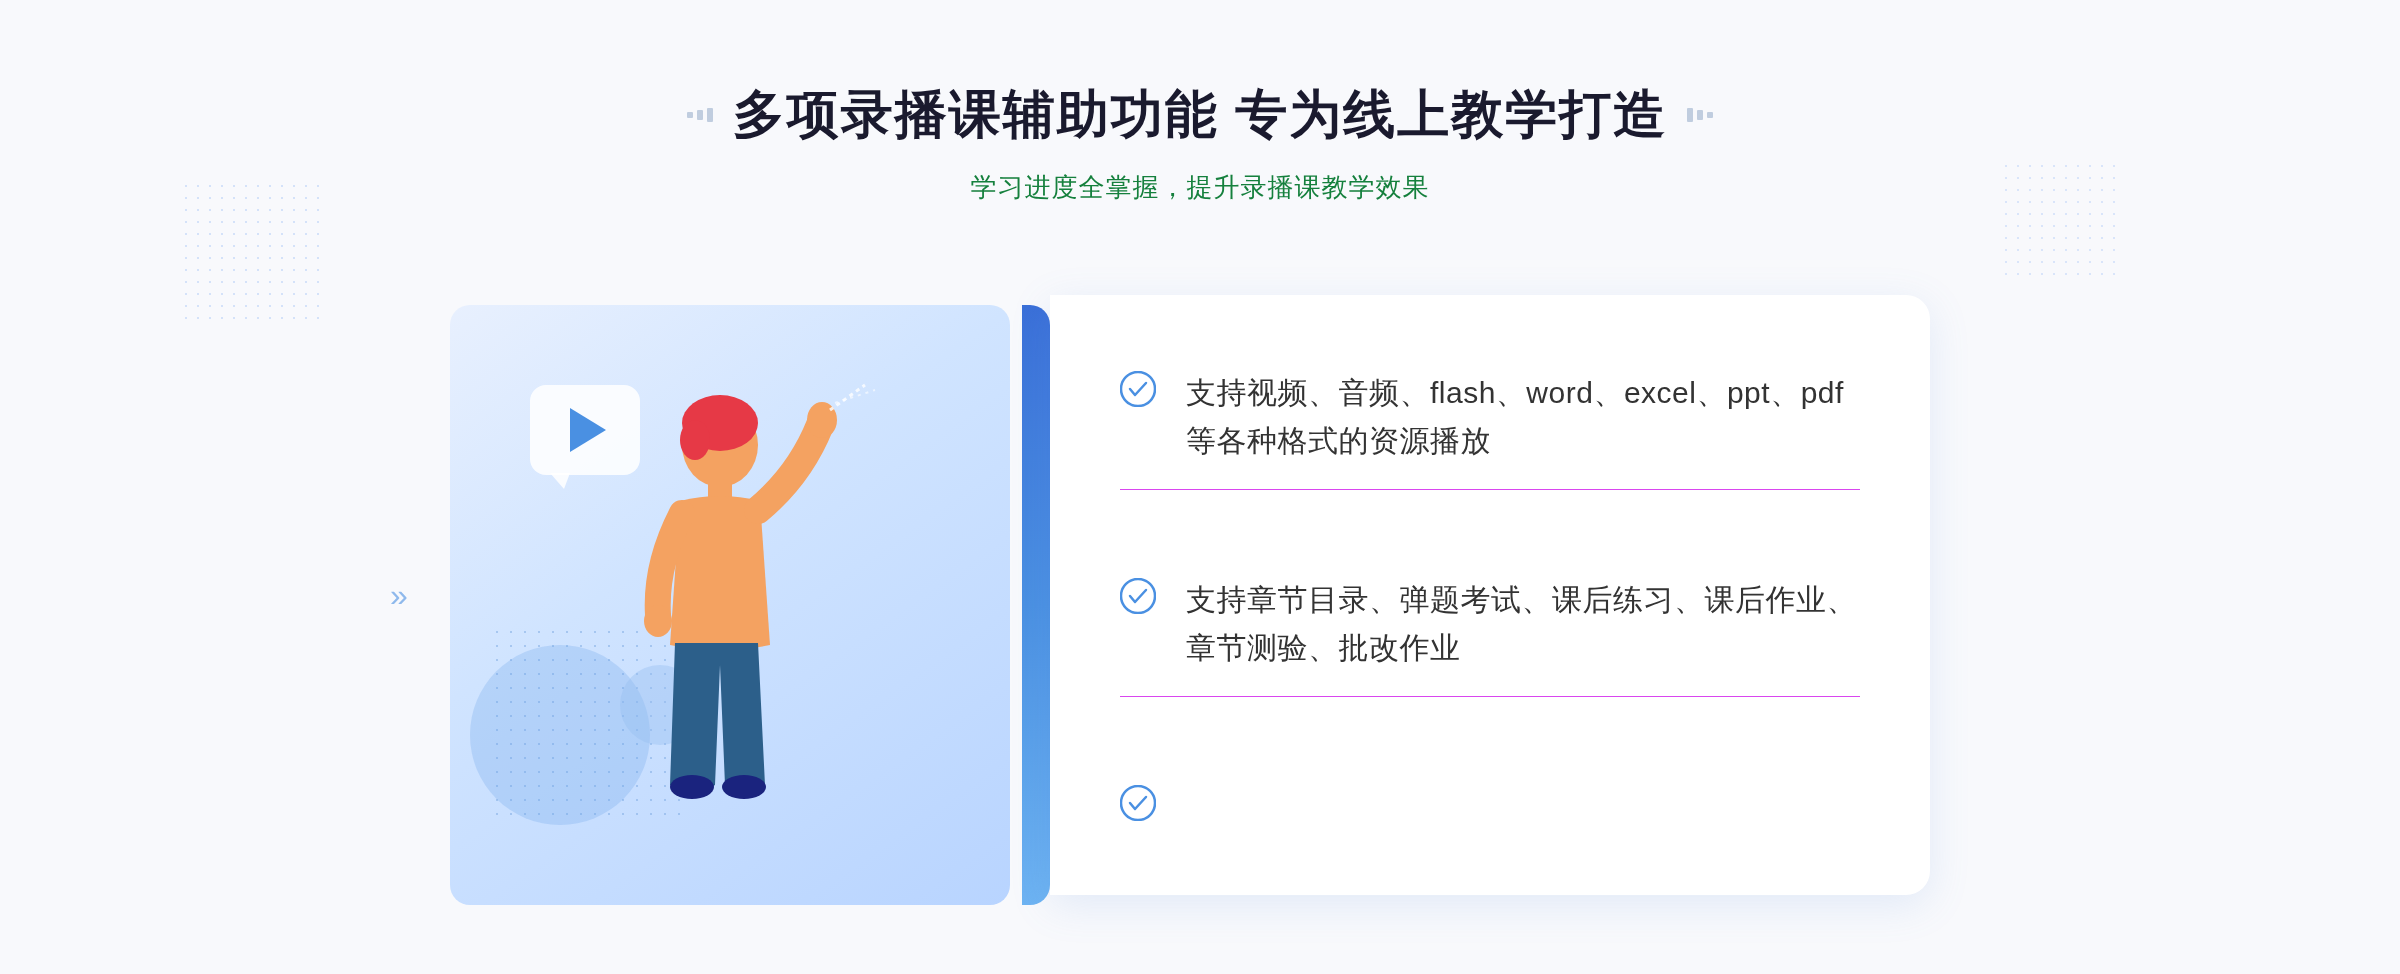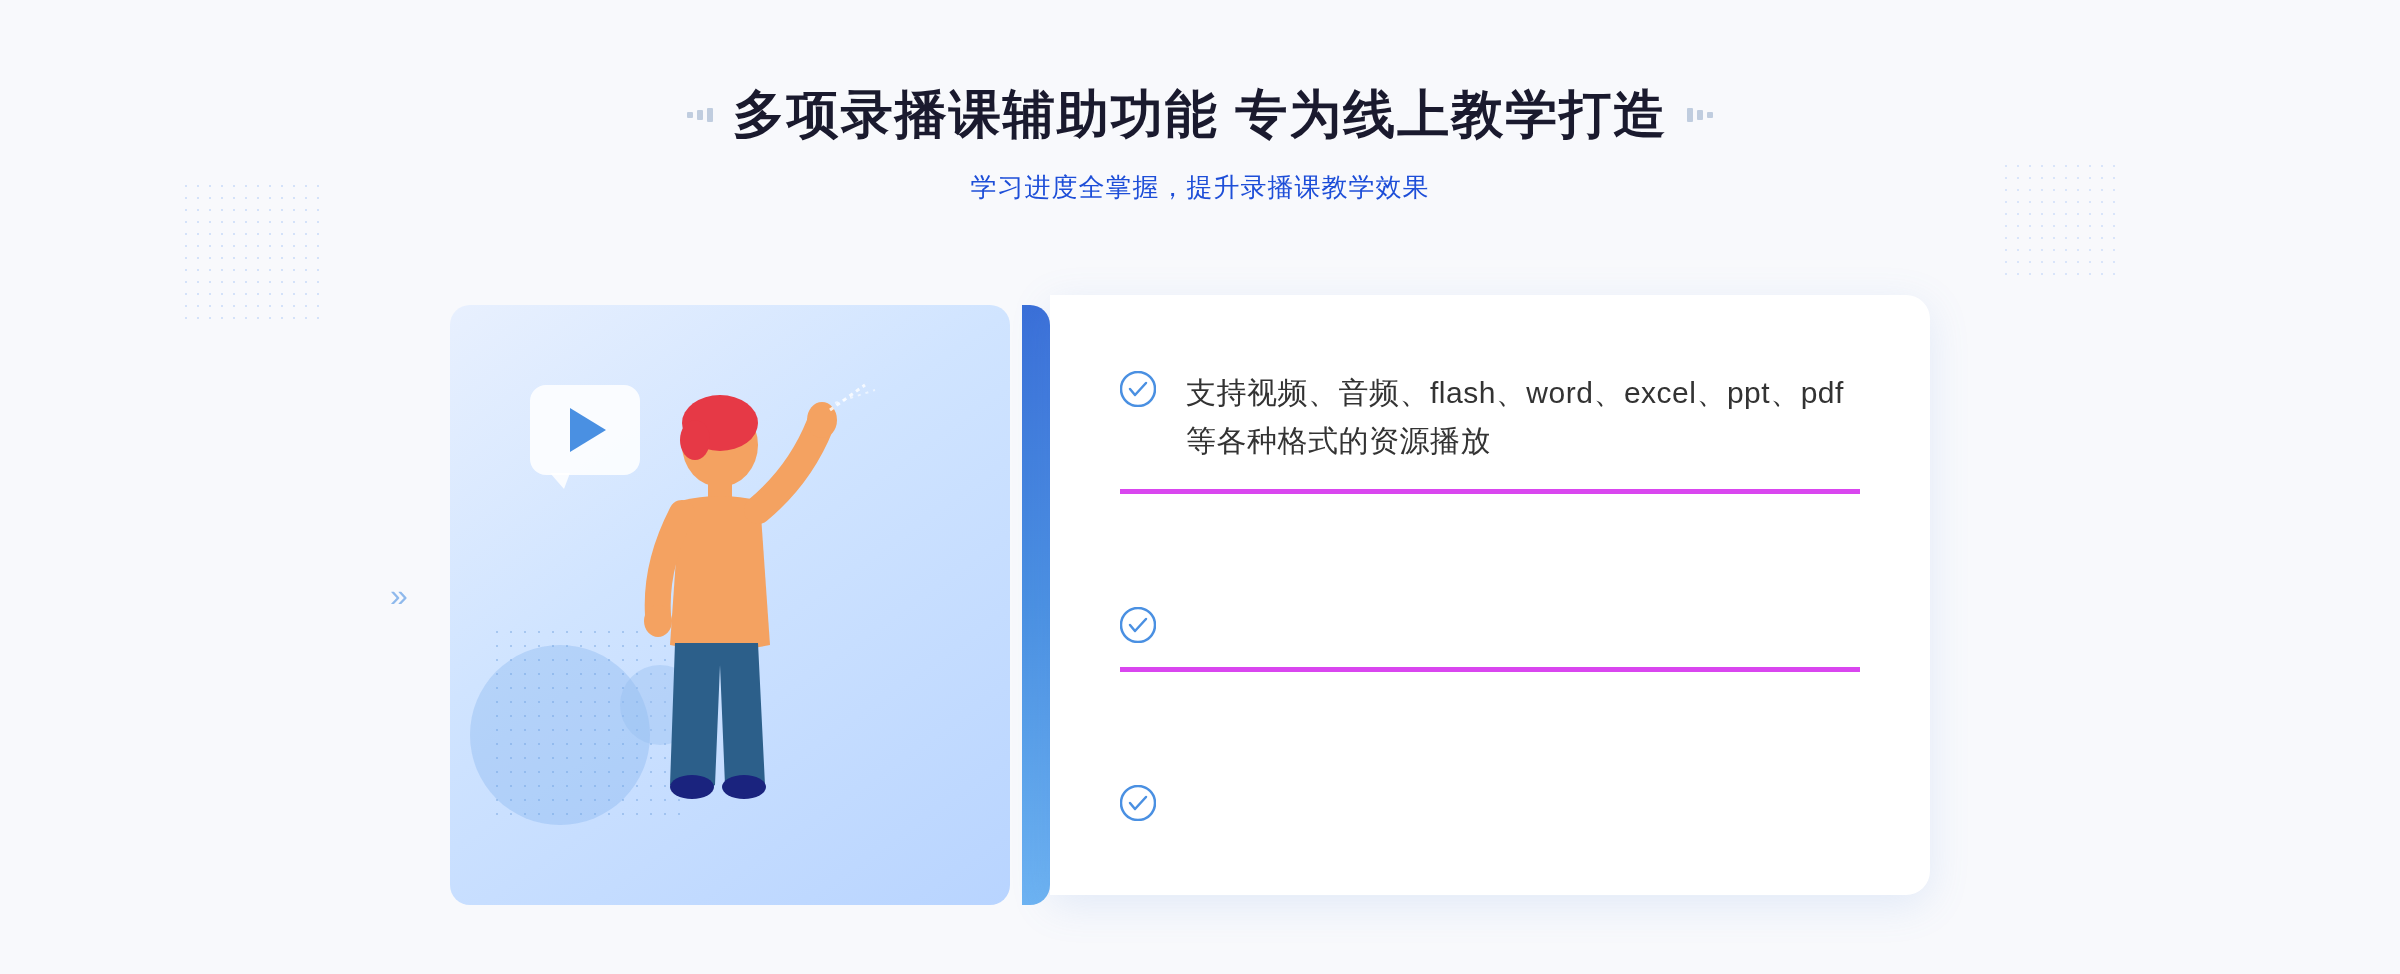--- a/index.html
+++ b/index.html
@@ -107,21 +107,21 @@
 
     .main-title {
       font-size: 52px;
       font-weight: 700;
       color: #1a1a2e;
       letter-spacing: 2px;
     }
 
     .sub-title {
       font-size: 26px;
-      color: #1d4ed8;
+      color: #15803d;
       letter-spacing: 1px;
       font-weight: 400;
     }
 
     
     .main-content {
       display: flex;
       align-items: center;
       justify-content: center;
       gap: 0;
@@ -245,21 +245,21 @@
       position: relative;
       left: -20px;
       z-index: 2;
     }
 
     .feature-item {
       display: flex;
       align-items: flex-start;
       gap: 30px;
       padding: 24px 0;
-      border-bottom: 5px solid #d946ef;
+      border-bottom: 1px solid #d946ef;
     }
 
     .feature-item:last-child {
       border-bottom: none;
     }
 
     .check-icon {
       width: 36px;
       height: 36px;
       flex-shrink: 0;
@@ -406,20 +406,21 @@
         <span class="feature-text">支持视频、音频、flash、word、excel、ppt、pdf等各种格式的资源播放</span>
       </div>
 
       <div class="feature-item">
         <div class="check-icon">
           <svg viewBox="0 0 36 36" xmlns="http://www.w3.org/2000/svg">
             <circle cx="18" cy="18" r="17" fill="none" stroke="#4a90e2" stroke-width="2.5"></circle>
             <polyline points="10,18 15,24 26,12" fill="none" stroke="#4a90e2" stroke-width="2.5" stroke-linecap="round" stroke-linejoin="round"></polyline>
           </svg>
         </div>
+        <span class="feature-text">支持章节目录、弹题考试、课后练习、课后作业、章节测验、批改作业</span>
       </div>
 
       <div class="feature-item">
         <div class="check-icon">
           <svg viewBox="0 0 36 36" xmlns="http://www.w3.org/2000/svg">
             <circle cx="18" cy="18" r="17" fill="none" stroke="#4a90e2" stroke-width="2.5"></circle>
             <polyline points="10,18 15,24 26,12" fill="none" stroke="#4a90e2" stroke-width="2.5" stroke-linecap="round" stroke-linejoin="round"></polyline>
           </svg>
         </div>
       </div>

